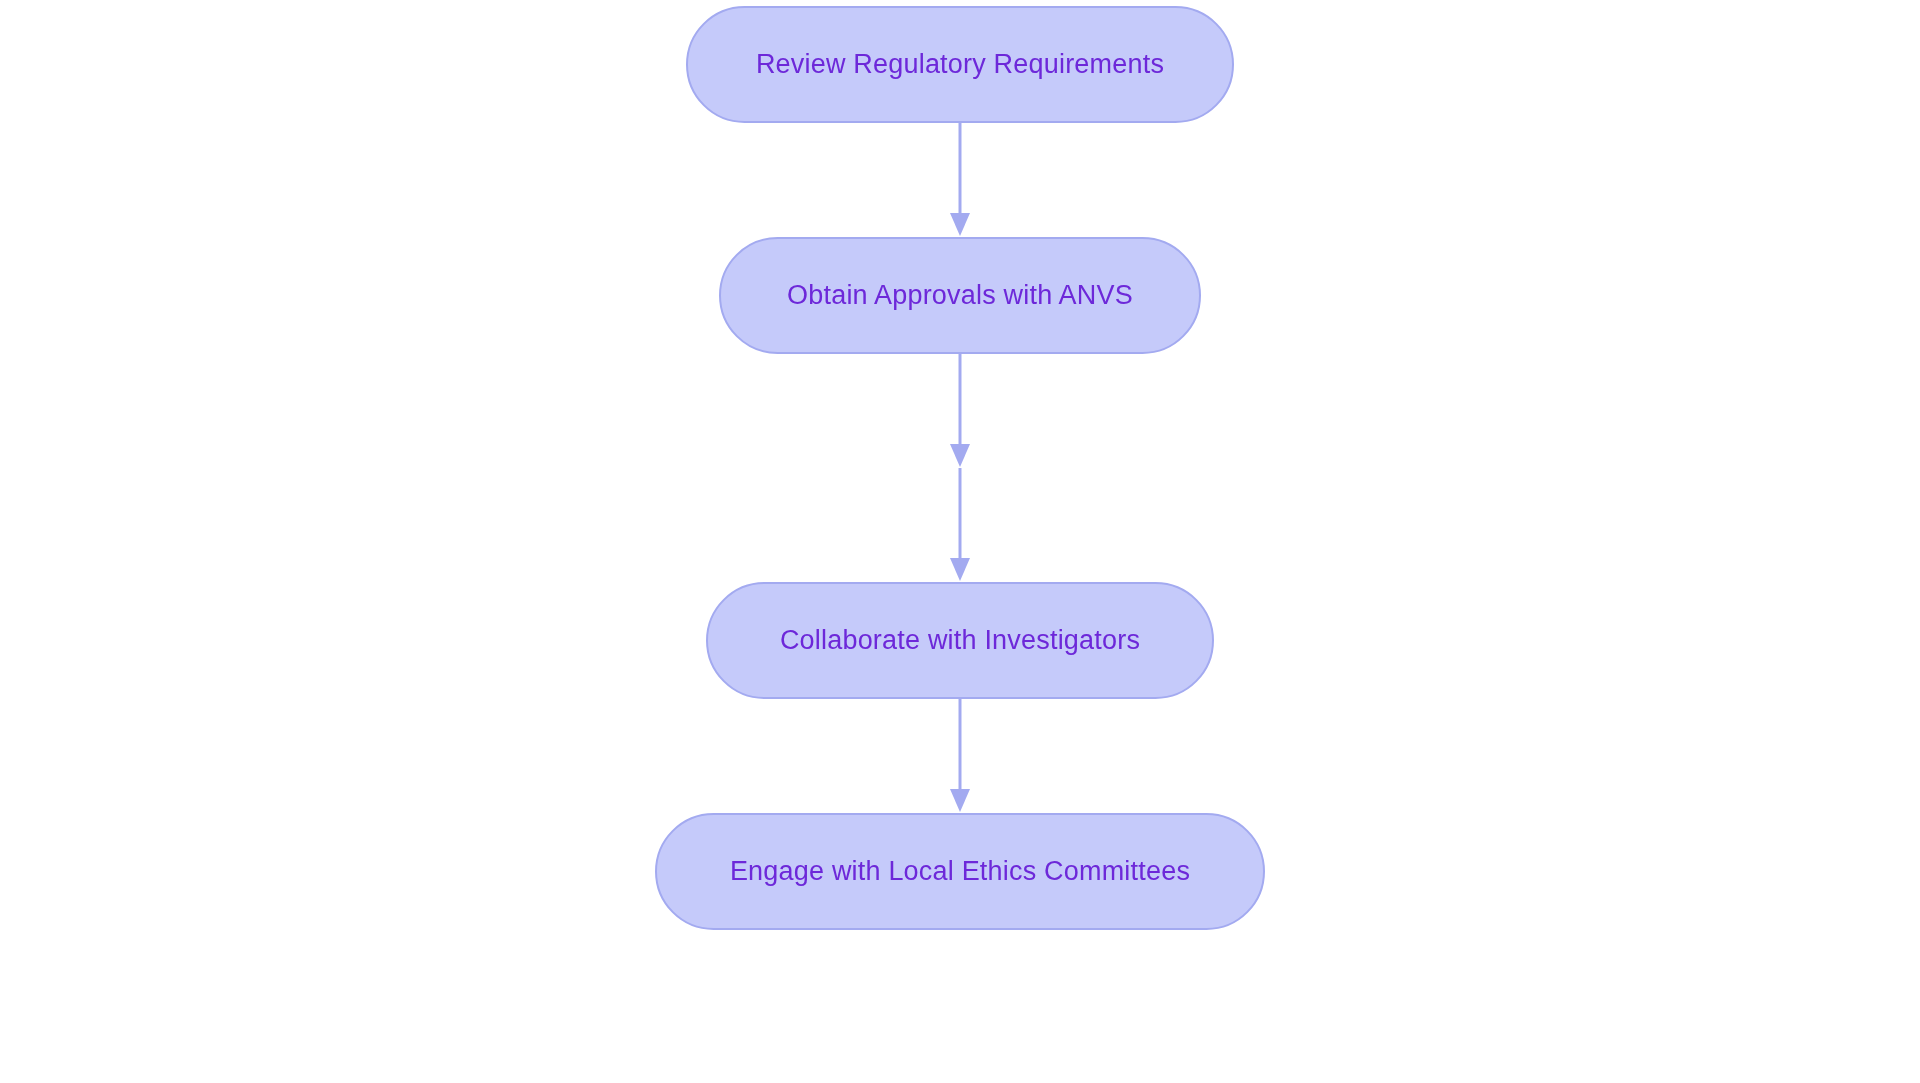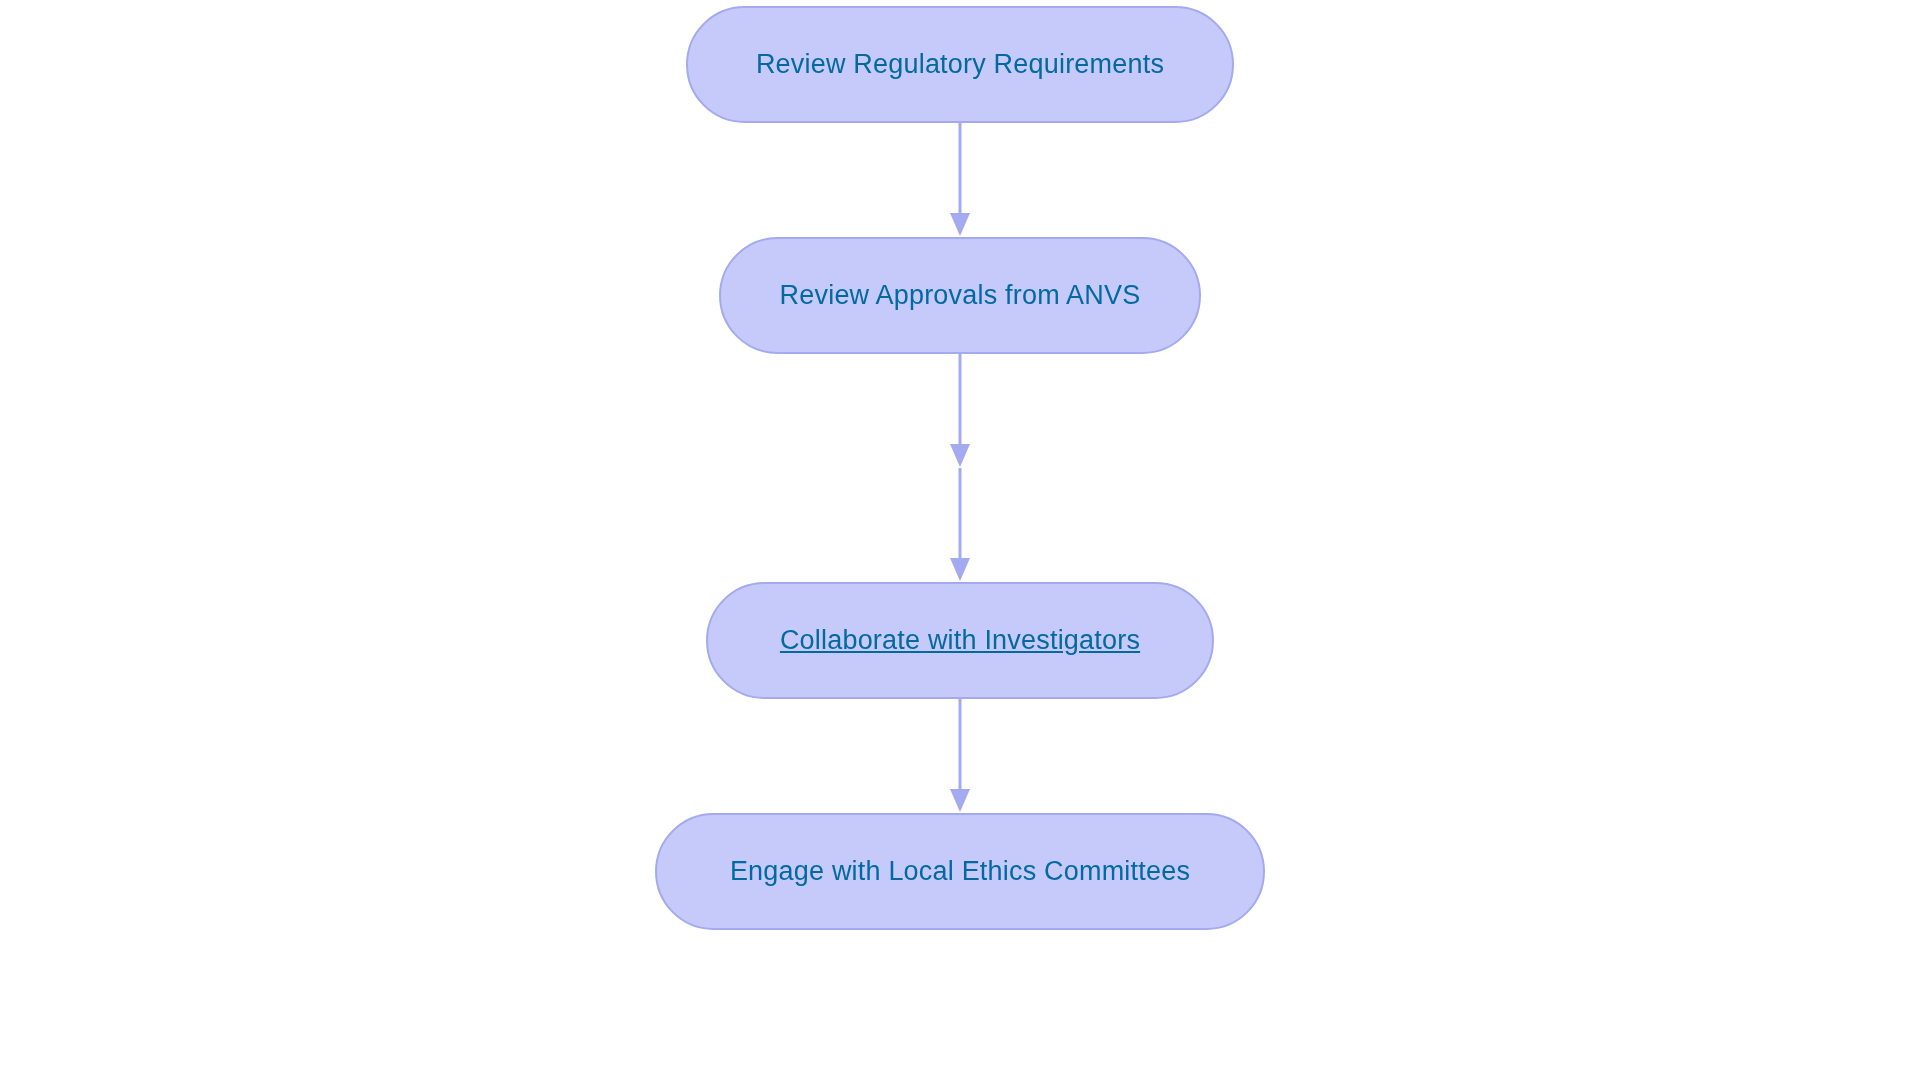--- a/index.html
+++ b/index.html
@@ -31,21 +31,21 @@
     flex-direction: column;
     align-items: center;
     justify-content: flex-start;
   }
 
   .node {
     box-sizing: border-box;
     background: #C5CAFA;
     border: 2px solid #A3AAF0;
     border-radius: 9999px;
-    color: #0369a1;
+    color: #6d28d9;
     font-size: 27px;
     font-weight: 400;
     letter-spacing: 0.2px;
     display: flex;
     align-items: center;
     justify-content: center;
     text-align: center;
     white-space: nowrap;
     padding: 0 52px;
     height: 117px;
@@ -55,21 +55,21 @@
 
   .node-label {
     display: block;
     pointer-events: none;
   }
 
   
   .node.n0 { width: 548px; }
   .node.n1 { width: 482px; }
   .node.n2 { width: 548px; }
-  .node.n3 { width: 508px; text-decoration: underline; }
+  .node.n3 { width: 508px; }
   .node.n4 { width: 610px; text-align: center; }
 
   .connector {
     position: relative;
     width: 40px;
     height: 114px;
     display: flex;
     align-items: center;
     justify-content: center;
   }
@@ -94,21 +94,21 @@
     </div>
 
     <div class="connector">
       <svg width="26" height="114" viewBox="0 0 26 114" aria-hidden="true">
         <line x1="13" y1="0" x2="13" y2="94" stroke="#A3AAF0" stroke-width="3"></line>
         <polygon points="13,113 3,90 23,90" fill="#A3AAF0"></polygon>
       </svg>
     </div>
 
     <div class="node n1">
-      <span class="node-label">Review Approvals from ANVS</span>
+      <span class="node-label">Obtain Approvals with ANVS</span>
     </div>
 
     <div class="connector">
       <svg width="26" height="114" viewBox="0 0 26 114" aria-hidden="true">
         <line x1="13" y1="0" x2="13" y2="94" stroke="#A3AAF0" stroke-width="3"></line>
         <polygon points="13,113 3,90 23,90" fill="#A3AAF0"></polygon>
       </svg>
     </div>
 
 

